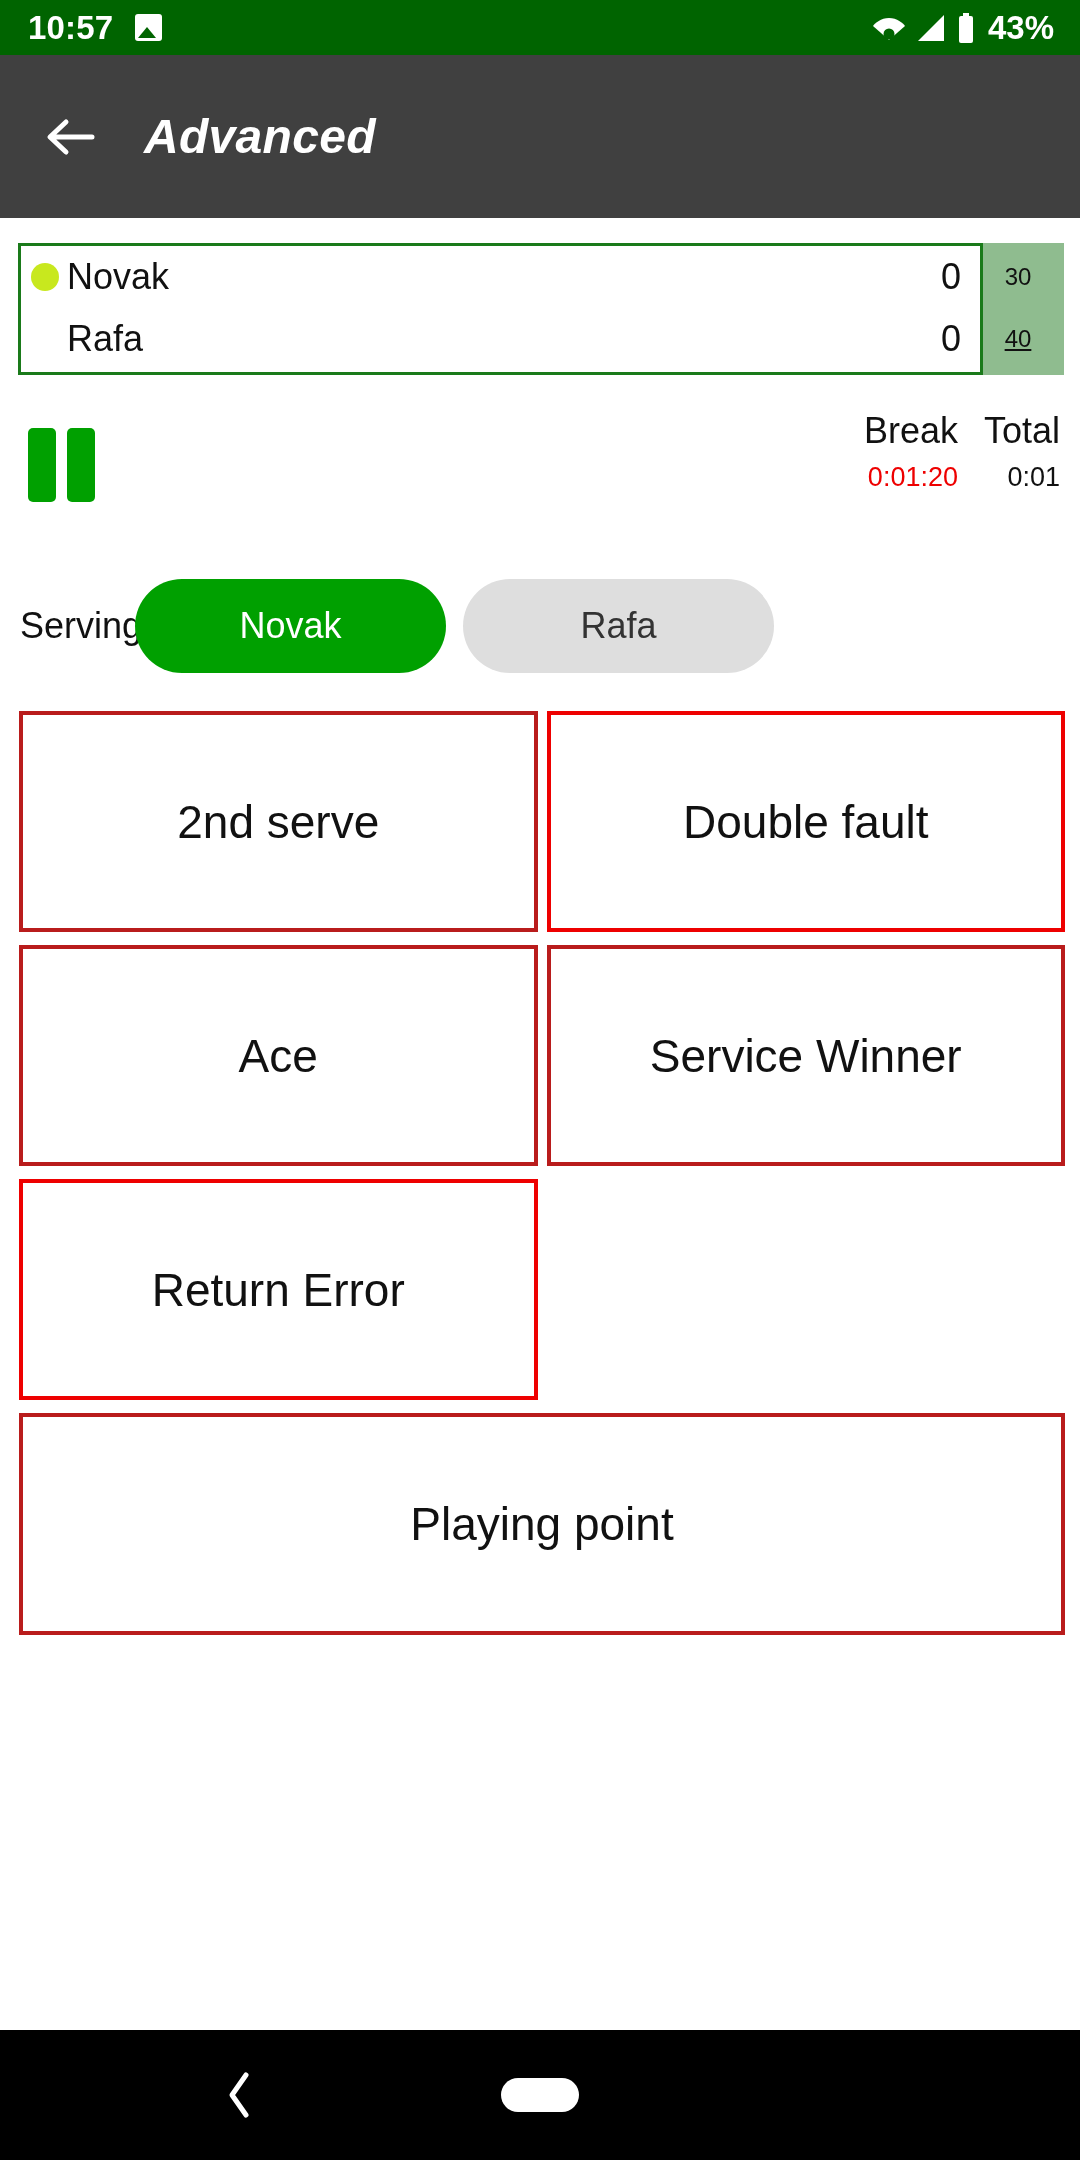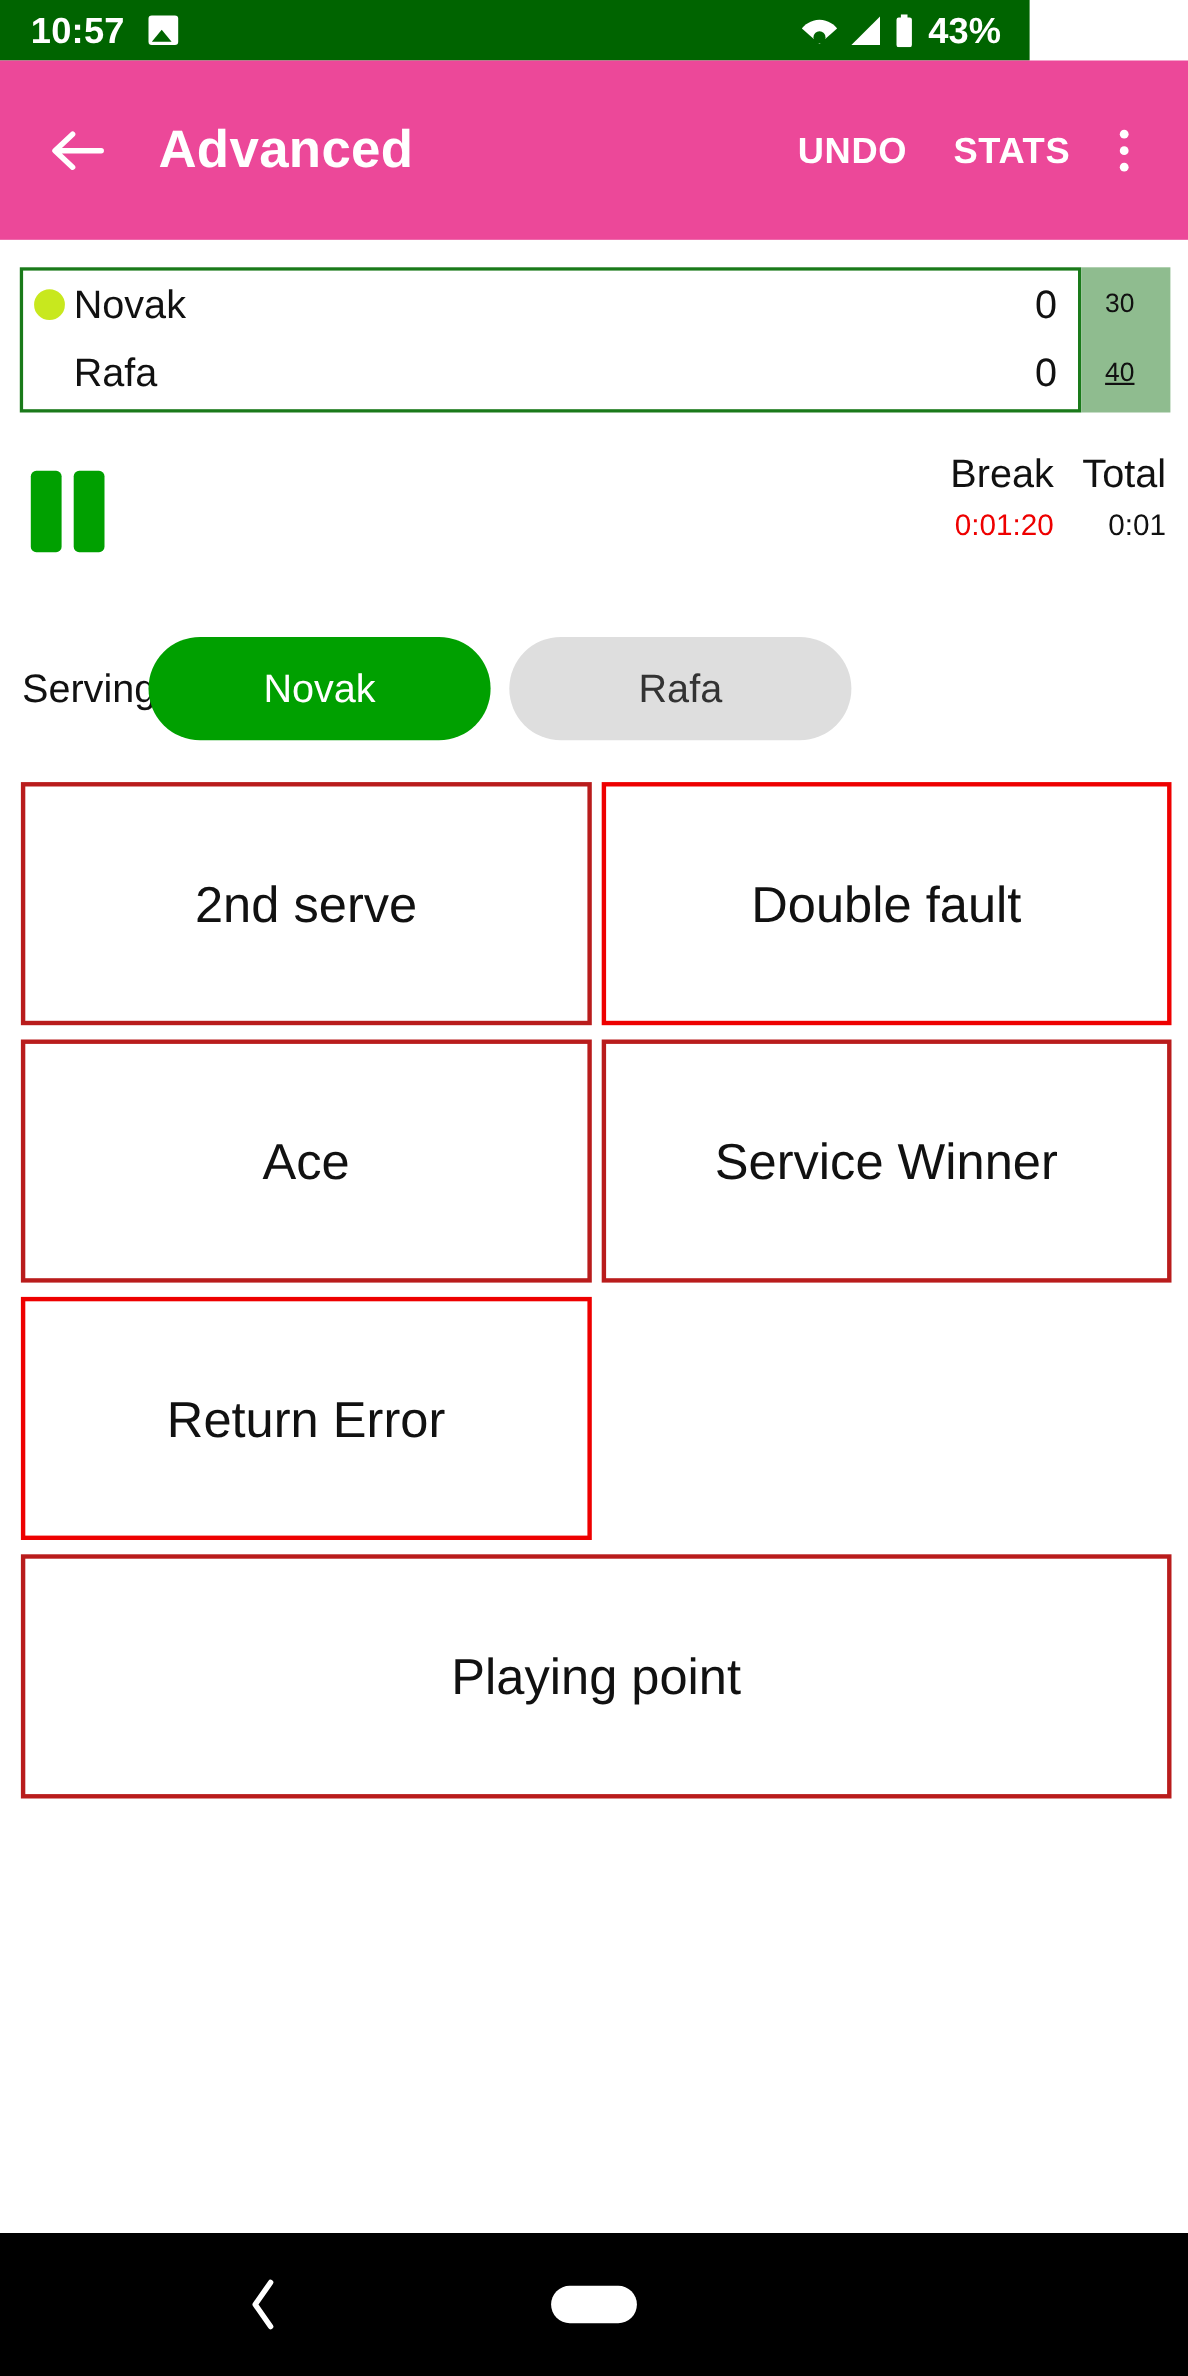--- a/index.html
+++ b/index.html
@@ -6,21 +6,21 @@
   html, body {
     width: 1080px; height: 2160px;
     background: #ffffff;
     font-family: "Liberation Sans", sans-serif;
     overflow: hidden;
   }
   .screen { position: relative; width: 1080px; height: 2160px; background: #fff; }
 
   
   .status-bar {
-    position: absolute; left: 0; top: 0; width: 936px; height: 55px;
+    position: absolute; left: 0; top: 0; width: 1080px; height: 55px;
     background: #006400; color: #fff;
     display: flex; align-items: center;
   }
   .status-left { display: flex; align-items: center; gap: 22px; padding-left: 28px; }
   .status-time { font-size: 33px; font-weight: 700; letter-spacing: .2px; }
   .img-icon {
     width: 27px; height: 27px; background: #fff; border-radius: 3px;
     position: relative; overflow: hidden;
   }
   .img-icon::after {
@@ -31,22 +31,22 @@
   }
   .status-right {
     margin-left: auto; display: flex; align-items: center; gap: 10px; padding-right: 26px;
   }
   .status-right svg { display: block; }
   .battery-pct { font-size: 33px; font-weight: 700; margin-left: 2px; }
 
   
   .app-bar {
     position: absolute; left: 0; top: 55px; width: 1080px; height: 163px;
-    background: #ec4899; color: #fff;
-    display: flex; align-items: center;
+    background: #404040; color: #fff;
+    display: flex; align-items: center; font-style: italic;
   }
   .back-arrow { margin-left: 44px; width: 52px; height: 52px; }
   .app-title {
     margin-left: 48px; font-size: 48px; font-weight: 700; letter-spacing: .3px;
   }
   .app-actions { margin-left: auto; display: flex; align-items: center; padding-right: 30px; }
   .action-text {
     font-size: 33px; font-weight: 700; letter-spacing: .6px; padding: 0 21px;
   }
   .overflow { width: 56px; display: flex; flex-direction: column; align-items: center; gap: 7px; }
@@ -172,29 +172,20 @@
     </div>
   </div>
 
   <div class="app-bar">
     <span class="back-arrow">
       <svg width="52" height="52" viewBox="0 0 52 52">
           <path d="M48 26 H8 M22 11 L6 26 L22 41" stroke="#fff" stroke-width="5" fill="none" stroke-linecap="round" stroke-linejoin="round"></path>
         </svg>
     </span>
     <span class="app-title">Advanced</span>
-    <div class="app-actions">
-      <span class="action-text">UNDO</span>
-      <span class="action-text">STATS</span>
-      <span class="overflow">
-        <span></span>
-          <span></span>
-          <span></span>
-      </span>
-    </div>
   </div>
 
   <div class="score-card">
     <div class="score-box"></div>
     <div class="score-hl"></div>
 
     <div class="score-row r0">
       <span class="ball"></span>
       <span class="player-name">Novak</span>
       <span class="set-score">0</span>

